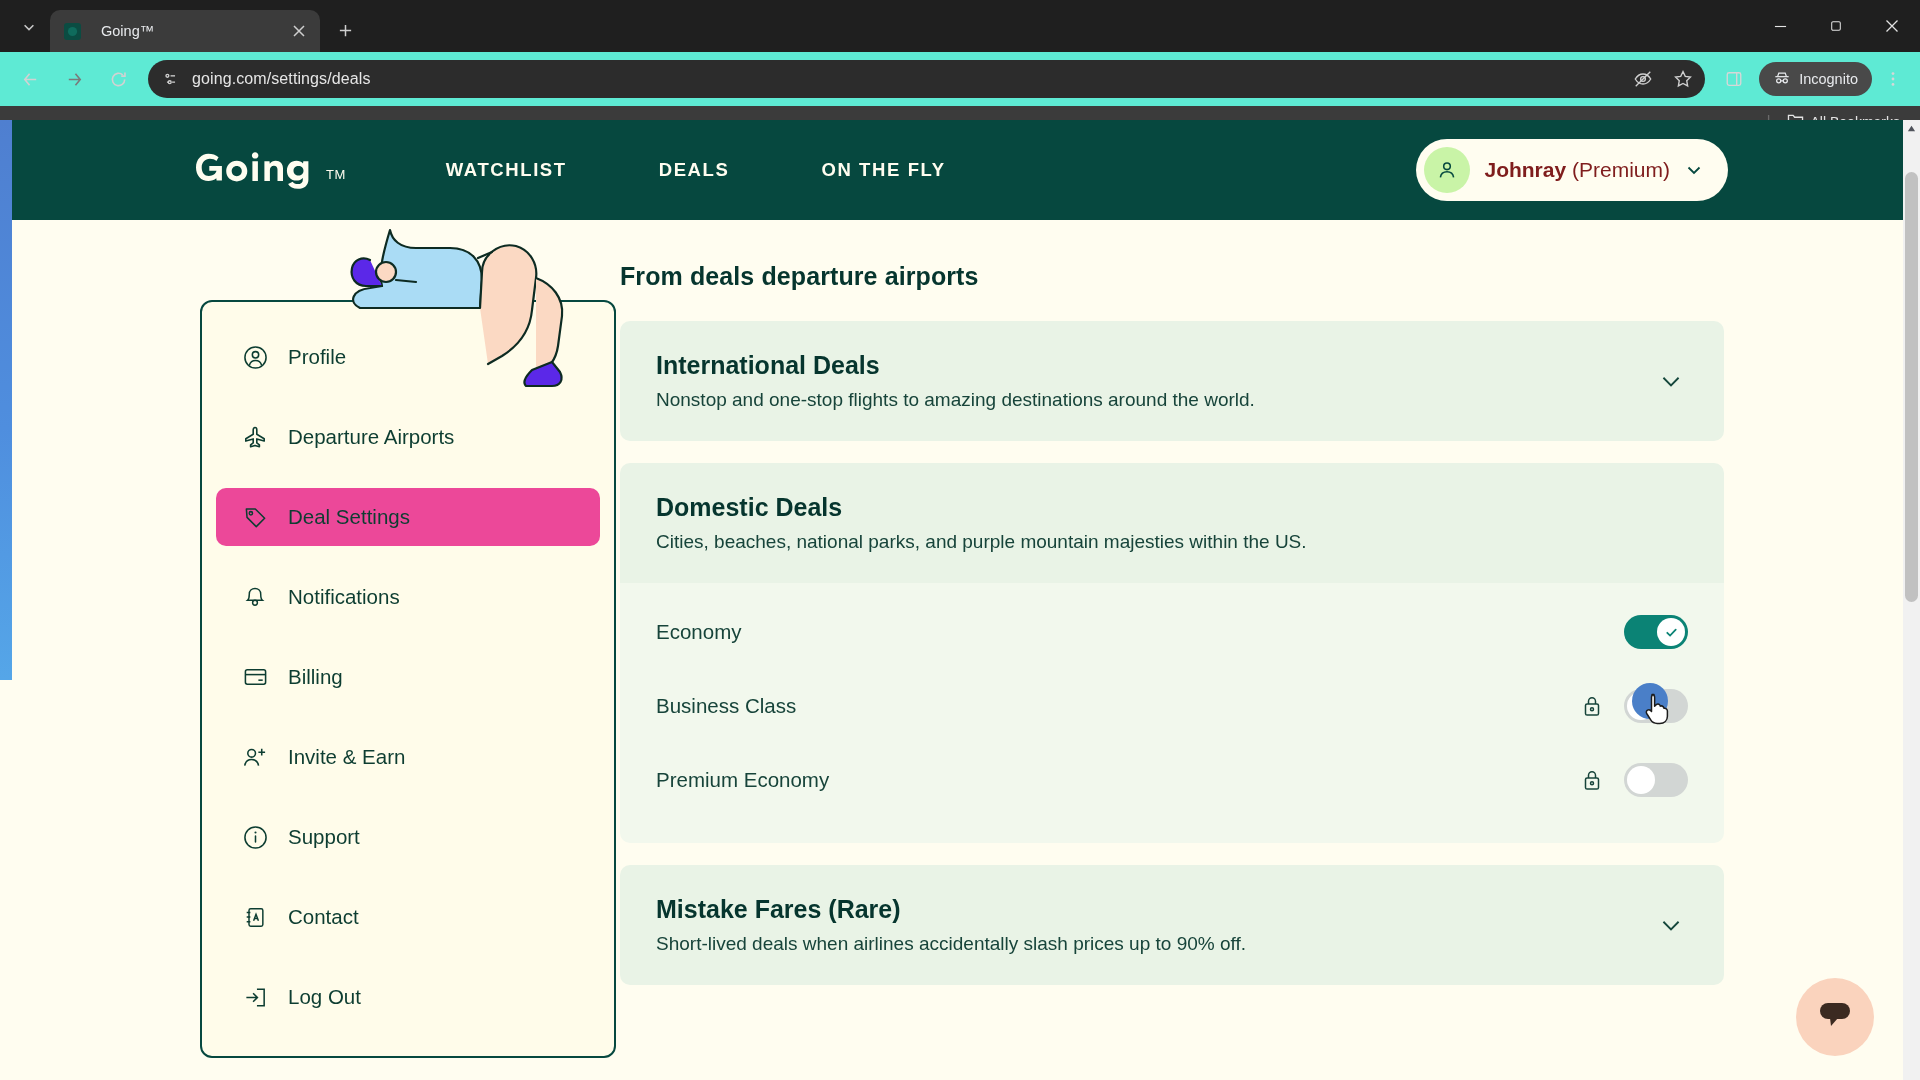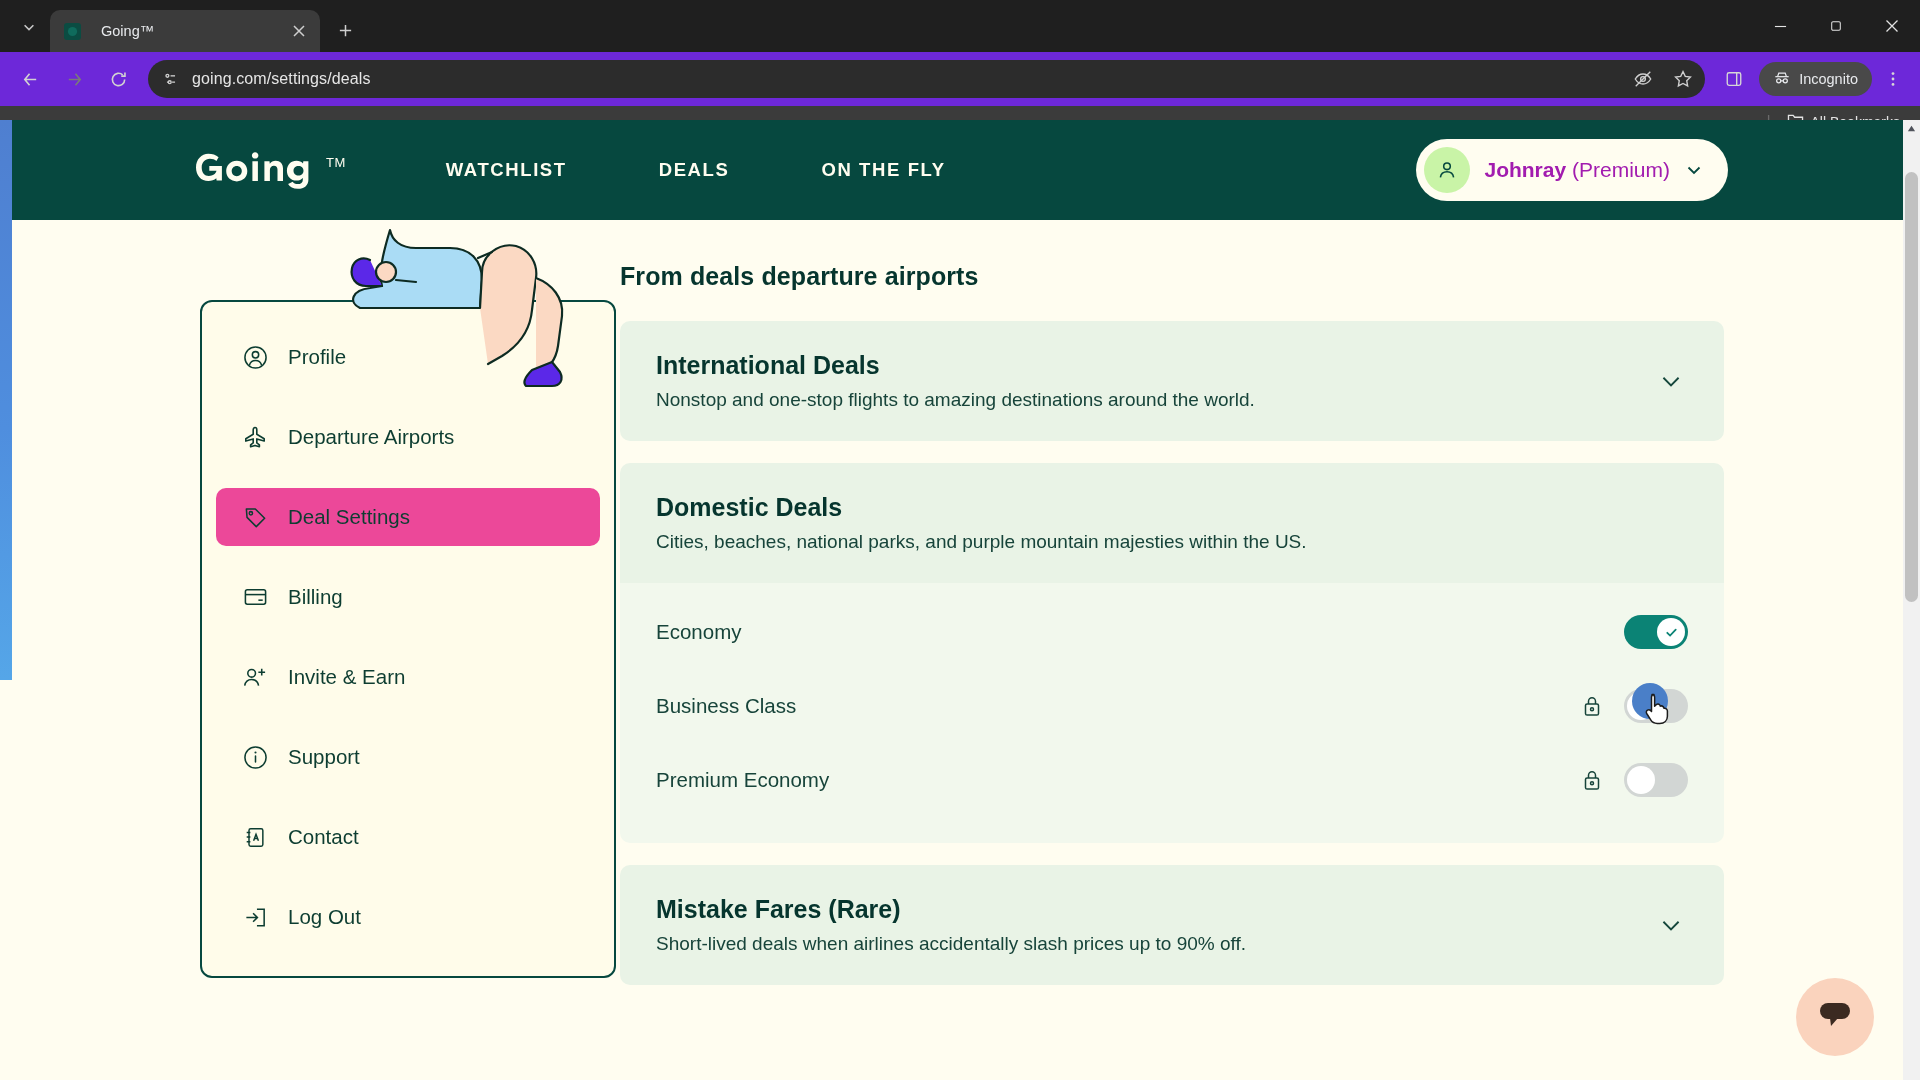--- a/index.html
+++ b/index.html
@@ -47,21 +47,21 @@
   .win-controls {
     position: absolute; right: 0; top: 0; height: 52px;
     display: flex; align-items: center;
   }
   .win-btn {
     width: 56px; height: 52px; display: flex;
     align-items: center; justify-content: center; color: #e3e3e3;
   }
 
   .toolbar {
-    height: 54px; background: #6d28d9;
+    height: 54px; background: #5eead4;
     display: flex; align-items: center; gap: 4px; padding: 0 10px;
   }
   .nav-btn {
     width: 34px; height: 34px; border-radius: 50%;
     display: flex; align-items: center; justify-content: center;
     color: #d2d2d2; margin: 0 3px;
   }
   .nav-btn.disabled { color: #7a7a7a; }
   .omnibox {
     flex: 1 1 auto; height: 38px; background: #2c2c2c;
@@ -102,41 +102,41 @@
     background: linear-gradient(180deg,#4f7fd0 0%, #4f8ede 55%, #55a6e8 100%);
     z-index: 6;
   }
 
   
   .site-header {
     height: 100px; background: #06483f;
     display: flex; align-items: center; padding: 0 0 0 196px;
     position: relative;
   }
-  .logo-wrap { display: flex; align-items: flex-start; }
+  .logo-wrap { display: flex; align-items: center; }
   .logo-tm { color: #fffdf0; font-size: 13px; margin-top: 8px; margin-left: 2px; letter-spacing: .5px; }
   .site-nav {
     display: flex; align-items: center; gap: 92px;
     margin-left: 100px;
   }
   .site-nav a {
     color: #fffdf0; font-size: 18.5px; font-weight: bold;
     letter-spacing: 1.6px; text-decoration: none;
   }
   .profile-pill {
     position: absolute; right: 192px; top: 50%; transform: translateY(-50%);
     height: 62px; background: #fffdf0; border-radius: 31px;
     display: flex; align-items: center; gap: 14px; padding: 0 24px 0 8px;
   }
   .avatar {
     width: 46px; height: 46px; border-radius: 50%;
     background: #c9f4a7; display: flex; align-items: center; justify-content: center;
     color: #06483f;
   }
-  .profile-name { font-size: 21px; color: #a21caf; }
+  .profile-name { font-size: 21px; color: #7f1d1d; }
   .profile-name b { font-weight: bold; }
   .profile-name span { font-weight: normal; }
   .chev { color: #06483f; display: flex; align-items: center; }
 
   
   .page-body {
     display: flex; padding: 0; position: relative; height: 860px;
   }
 
   
@@ -436,20 +436,29 @@
           <div class="side-item active">
             <span class="side-icon">
               <svg width="25" height="25" viewBox="0 0 26 26" fill="none" stroke="currentColor" stroke-width="1.6" stroke-linejoin="round">
                 <path d="M3.5 4.2h9.3L22.5 13.8 13.8 22.5 4.2 12.9z"></path>
                 <circle cx="8.2" cy="8.6" r="1.7"></circle>
               </svg>
             </span>
             <span>Deal Settings</span>
           </div>
 
+          <div class="side-item">
+            <span class="side-icon">
+              <svg width="24" height="25" viewBox="0 0 26 26" fill="none" stroke="currentColor" stroke-width="1.6">
+                <path d="M13 3.2c-3.6 0-6.2 2.7-6.2 6.2 0 5-1.9 6.6-1.9 6.6h16.2s-1.9-1.6-1.9-6.6c0-3.5-2.6-6.2-6.2-6.2z"></path>
+                <circle cx="13" cy="18.7" r="2.6"></circle>
+              </svg>
+            </span>
+            <span>Notifications</span>
+          </div>
 
           <div class="side-item">
             <span class="side-icon">
               <svg width="25" height="22" viewBox="0 0 26 22" fill="none" stroke="currentColor" stroke-width="1.6">
                 <rect x="2.5" y="3.5" width="21" height="15" rx="2"></rect>
                 <path d="M2.5 8.5h21"></path>
                   <path d="M16 14.3h4.5"></path>
               </svg>
             </span>
             <span>Billing</span>

